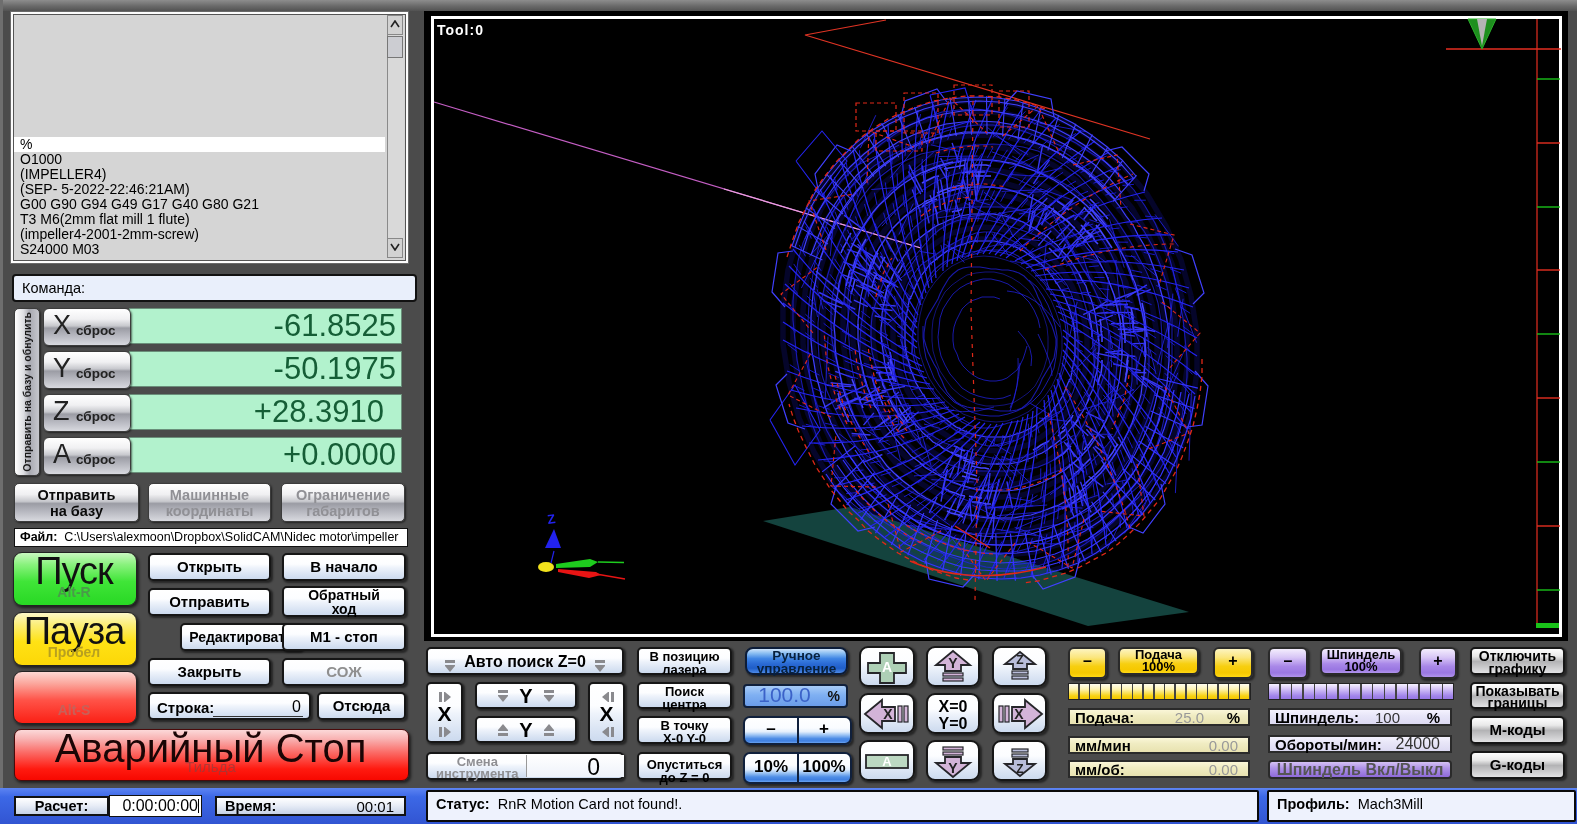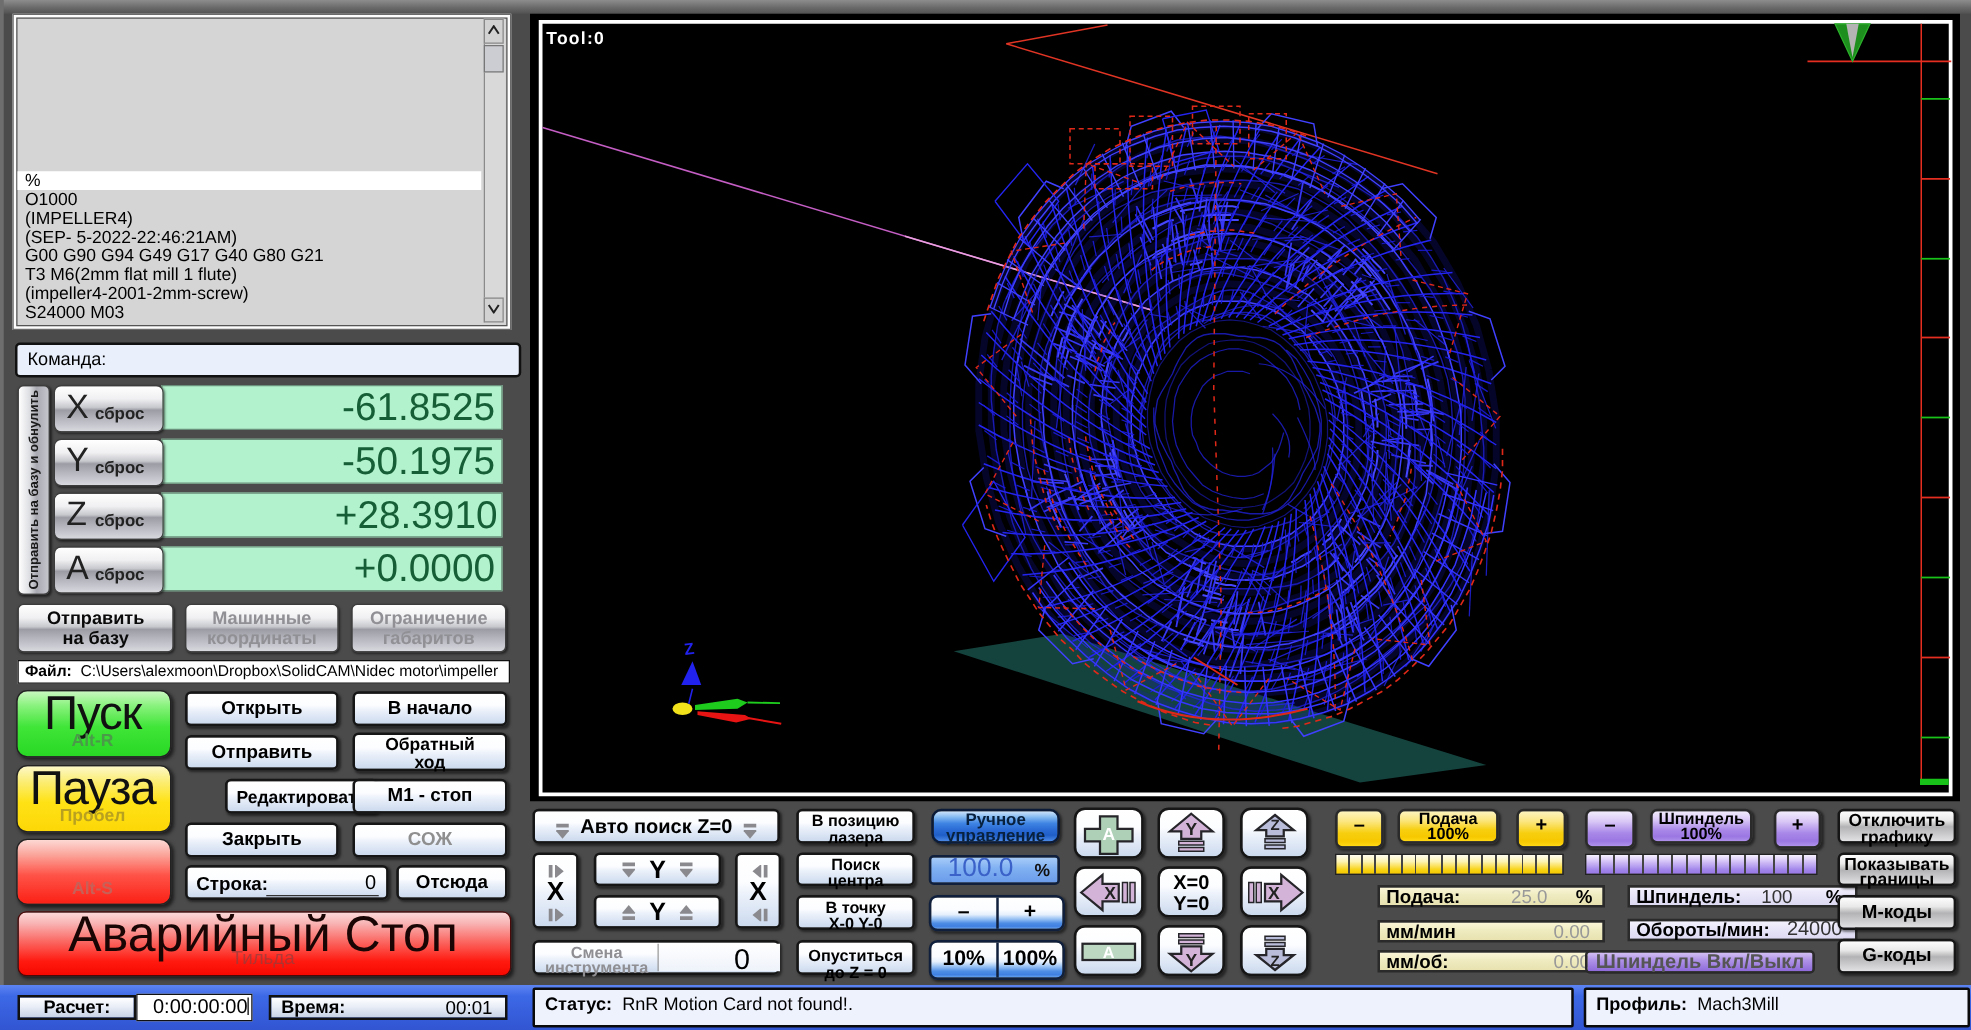--- a/index.html
+++ b/index.html
@@ -3,21 +3,21 @@
 html,body{margin:0;padding:0;background:#4b4b4b;font-family:"Liberation Sans",sans-serif;}
 #root{position:relative;width:1577px;height:824px;background:#4b4b4b;overflow:hidden}
 .abs{position:absolute}
 .silver{background:linear-gradient(180deg,#ffffff 0%,#f0f0f2 28%,#c7c8cd 47%,#9b9ca4 53%,#b4b5bd 72%,#d8d9df 100%);border:1px solid #3c3c3c;border-radius:5px;box-shadow:1px 1px 2px rgba(0,0,0,.55)}
 .lightbtn{background:linear-gradient(180deg,#ffffff 0%,#fcfdff 38%,#eef3fb 52%,#dbe5f4 78%,#ccdaee 100%);border:2px solid #161616;border-radius:5px;box-shadow:1.5px 1.5px 2px rgba(0,0,0,.5);color:#000;font-weight:bold;text-align:center}
 .graybtn{background:linear-gradient(180deg,#fdfdfd 0%,#e9e9e9 30%,#b3b3b5 52%,#c9c9cb 75%,#e2e2e4 100%);border:2px solid #161616;border-radius:5px;box-shadow:1.5px 1.5px 2px rgba(0,0,0,.5);color:#000;font-weight:bold;text-align:center}
 .yelbtn{background:linear-gradient(180deg,#fdf4c0 0%,#fbe67e 30%,#f7cf10 62%,#f6c800 85%,#ffd814 100%);border:2px solid #2a2a2a;border-radius:6px;box-shadow:1.5px 1.5px 2px rgba(0,0,0,.5);color:#000;font-weight:bold;text-align:center}
 .purbtn{background:linear-gradient(180deg,#f3edfd 0%,#d8c6f6 30%,#a988e8 62%,#9a77e2 85%,#b093ec 100%);border:2px solid #2a2a2a;border-radius:6px;box-shadow:1.5px 1.5px 2px rgba(0,0,0,.5);color:#000;font-weight:bold;text-align:center}
 .bluebtn{background:linear-gradient(180deg,#ffffff 0%,#fafcff 40%,#e4effc 55%,#9cc4f4 68%,#4f8ee6 82%,#3f7fe0 92%,#6aa4f0 100%);border:2px solid #10203c;border-radius:8px;box-shadow:1.5px 1.5px 2px rgba(0,0,0,.5);color:#000;font-weight:bold;text-align:center}
 .blueact{background:linear-gradient(180deg,#cfe4fa 0%,#8abef2 18%,#3f85e4 40%,#2a6ad4 62%,#1f5ec8 80%,#4c8ae8 100%);border:2px solid #0c1c38;border-radius:8px;box-shadow:1.5px 1.5px 2px rgba(0,0,0,.5);color:#07213f;font-weight:bold;text-align:center}
-.field{border:2px solid #2a2a2a;font-weight:bold;color:#000;margin-left:34px;}
+.field{border:2px solid #2a2a2a;font-weight:bold;color:#000;}
 .fieldY{background:linear-gradient(180deg,#faf6d8 0%,#f0ecc2 40%,#e8e2b0 100%)}
 .fieldP{background:linear-gradient(180deg,#f4f2fe 0%,#e8e6f8 40%,#dcd9f2 100%)}
 .statusbox{background:#eef2fd;border:2px solid #0a0a0a;border-radius:2px;}
 .g{color:#8f8f8f}
 </style></head>
 <body>
 <div id="root">
     <div class="abs " style="left:0px;top:0px;width:1577px;height:11px;background:linear-gradient(180deg,#8d8d8d 0%,#6a6a6a 55%,#525252 100%)"></div>
     <div class="abs " style="left:0px;top:0px;width:3px;height:788px;background:#6e6e6e"></div>
     <div class="abs " style="left:10px;top:11px;width:397px;height:251px;background:#fdfdfd;border:1px solid #6a6a6a"></div>
@@ -48,21 +48,21 @@
     <div class="abs " style="left:129px;top:308px;width:278px;height:36px;background:#b2f2cd;border:1px solid #6a8f7a;box-sizing:border-box;font-size:31px;color:#155e36;text-align:right;line-height:34px;padding-right:5px;width:273px">-61.8525</div>
     <div class="abs silver" style="left:43px;top:308px;width:86px;height:36px;border-radius:6px;">
       <span style="position:absolute;left:9px;top:1px;font-size:27px;font-weight:400;color:#222">X</span>
       <span style="position:absolute;left:32px;top:14px;font-size:13.5px;font-weight:bold;color:#222">сброс</span>
     </div>
     <div class="abs " style="left:129px;top:351px;width:278px;height:36px;background:#b2f2cd;border:1px solid #6a8f7a;box-sizing:border-box;font-size:31px;color:#155e36;text-align:right;line-height:34px;padding-right:5px;width:273px">-50.1975</div>
     <div class="abs silver" style="left:43px;top:351px;width:86px;height:36px;border-radius:6px;">
       <span style="position:absolute;left:9px;top:1px;font-size:27px;font-weight:400;color:#222">Y</span>
       <span style="position:absolute;left:32px;top:14px;font-size:13.5px;font-weight:bold;color:#222">сброс</span>
     </div>
-    <div class="abs " style="left:129px;top:394px;width:278px;height:36px;background:#b2f2cd;border:1px solid #6a8f7a;box-sizing:border-box;font-size:31px;color:#155e36;text-align:right;line-height:34px;padding-right:3px;width:273px">+28.3910</div>
+    <div class="abs " style="left:129px;top:394px;width:278px;height:36px;background:#b2f2cd;border:1px solid #6a8f7a;box-sizing:border-box;font-size:31px;color:#155e36;text-align:right;line-height:34px;padding-right:17px;width:273px">+28.3910</div>
     <div class="abs silver" style="left:43px;top:394px;width:86px;height:36px;border-radius:6px;">
       <span style="position:absolute;left:9px;top:1px;font-size:27px;font-weight:400;color:#222">Z</span>
       <span style="position:absolute;left:32px;top:14px;font-size:13.5px;font-weight:bold;color:#222">сброс</span>
     </div>
     <div class="abs " style="left:129px;top:437px;width:278px;height:36px;background:#b2f2cd;border:1px solid #6a8f7a;box-sizing:border-box;font-size:31px;color:#155e36;text-align:right;line-height:34px;padding-right:5px;width:273px">+0.0000</div>
     <div class="abs silver" style="left:43px;top:437px;width:86px;height:36px;border-radius:6px;">
       <span style="position:absolute;left:9px;top:1px;font-size:27px;font-weight:400;color:#222">A</span>
       <span style="position:absolute;left:32px;top:14px;font-size:13.5px;font-weight:bold;color:#222">сброс</span>
     </div>
     <div class="abs silver" style="left:14px;top:483px;width:123px;height:37px;font-weight:bold;font-size:14.5px;line-height:16px;text-align:center;color:#0a0a0a;padding-top:3px;height:34px">Отправить<br>на базу</div>

